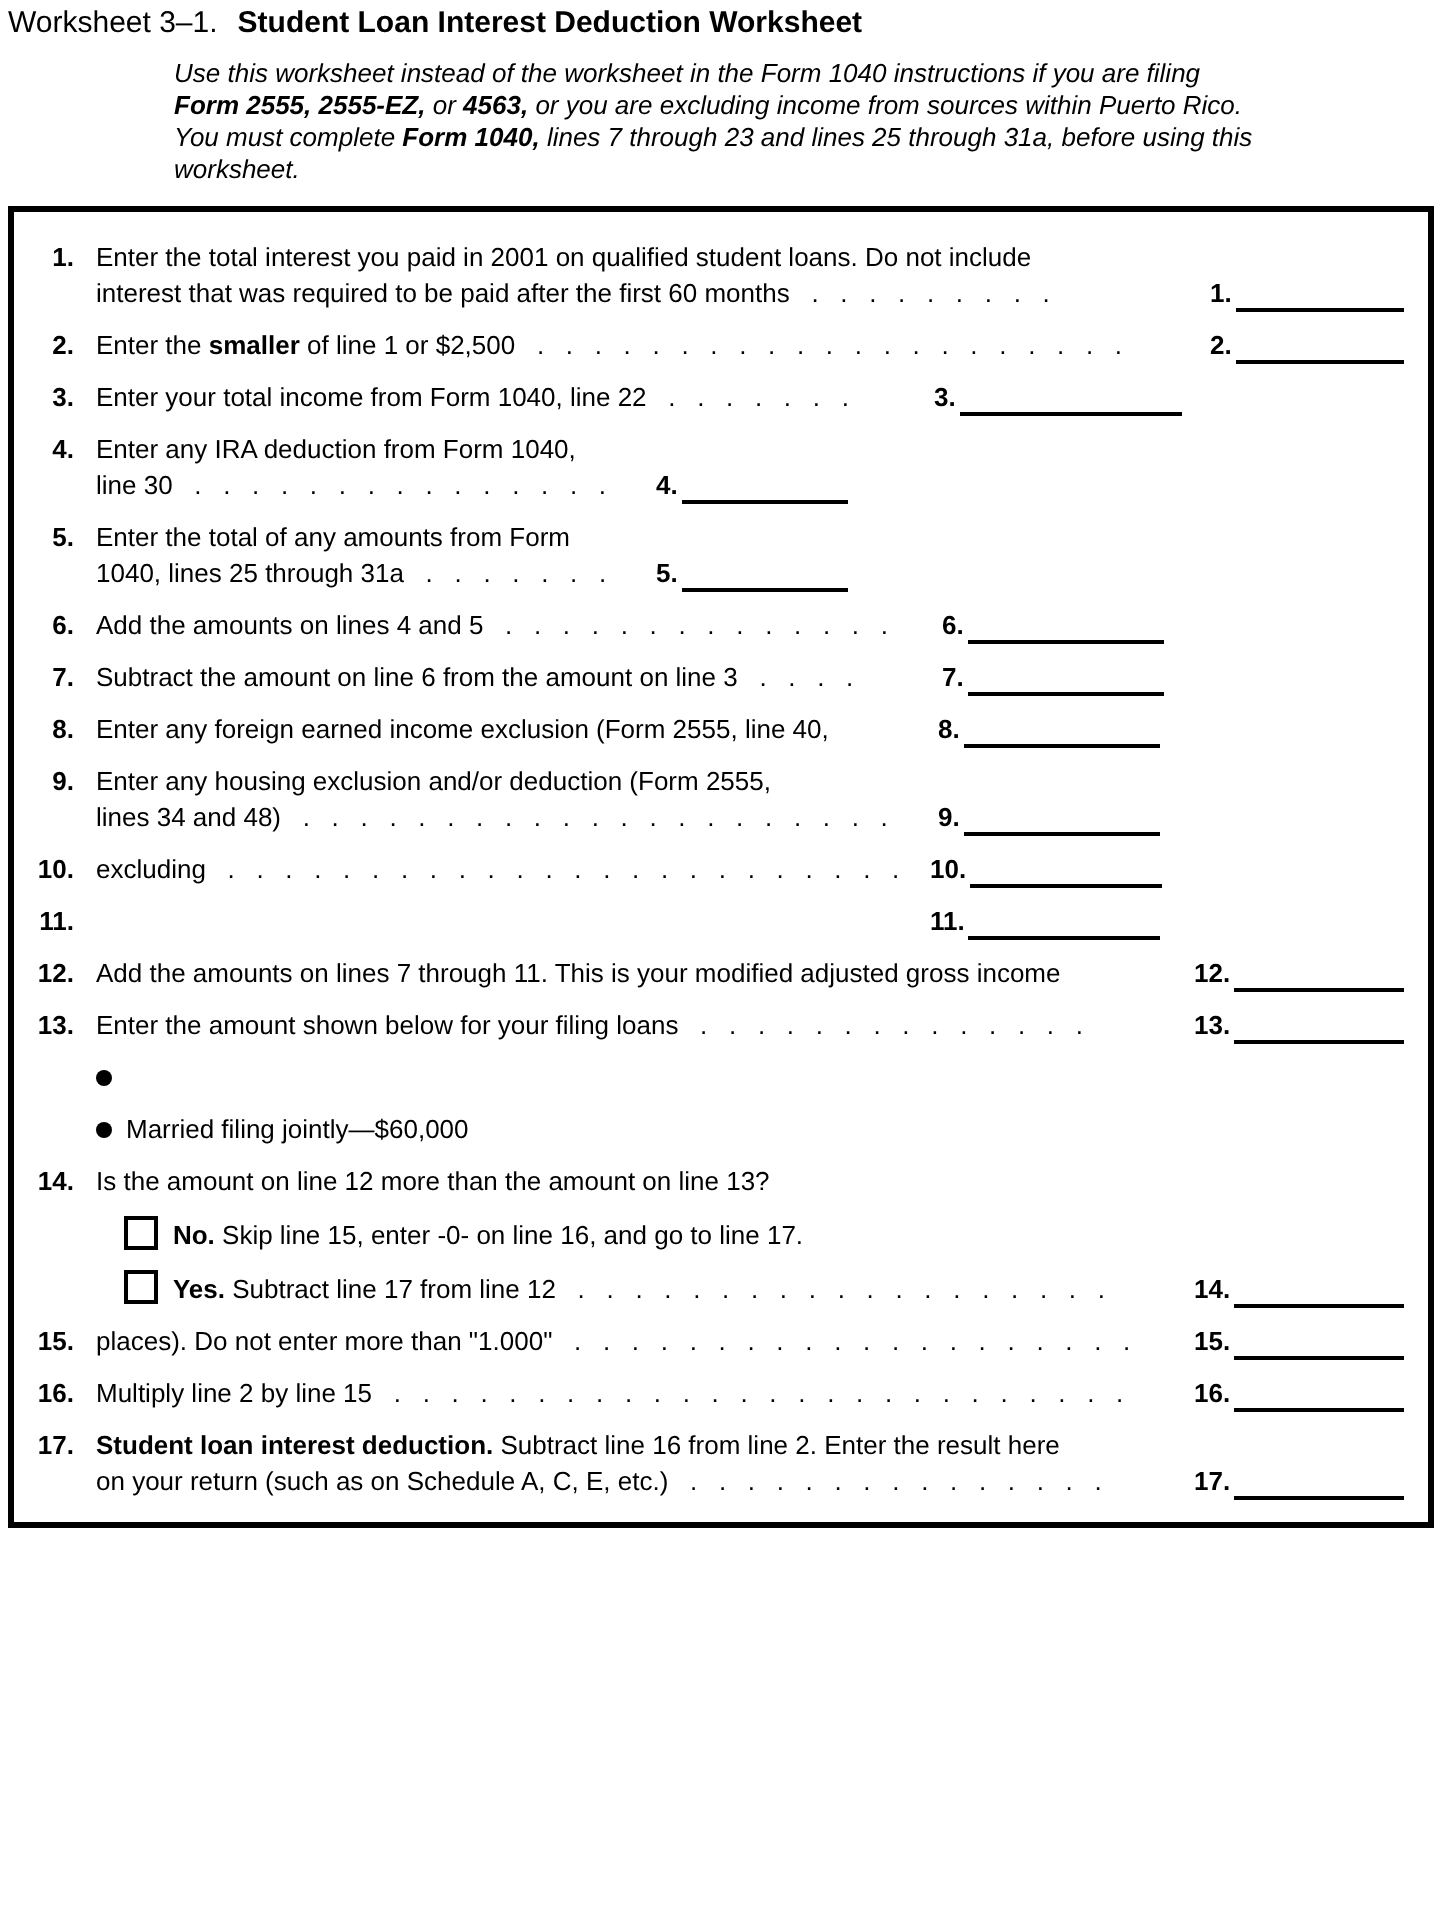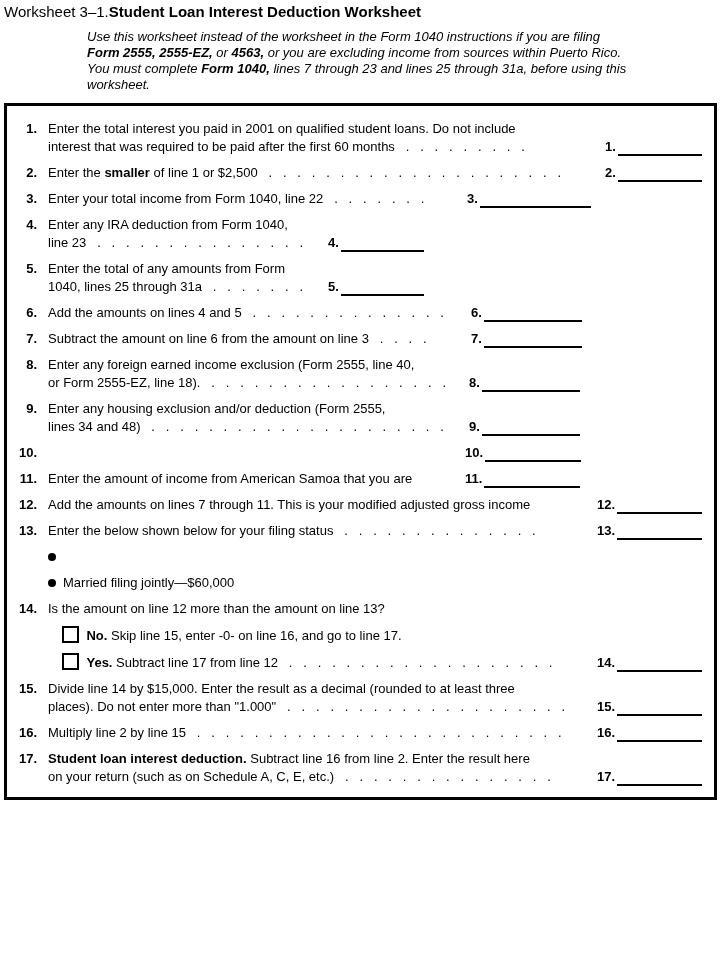--- a/index.html
+++ b/index.html
@@ -3,21 +3,21 @@
 <meta charset="utf-8">
 <style>
   html,body{margin:0;padding:0;}
   body{
     width:721px;height:963px;background:#fff;color:#000;
     font-family:"Liberation Sans",sans-serif;overflow:hidden;
   }
   .page{padding:3px 4px 0 4px;}
   .hdr{display:flex;align-items:baseline;font-size:15px;line-height:18px;}
   .ws-label{flex:none;}
-  .ws-title{font-weight:bold;}
+  .ws-title{font-weight:bold;margin-left:10px;}
   .keep{font-style:italic;margin-left:auto;margin-right:2px;}
   .intro{margin:8px 2px 0 83px;font-style:italic;font-size:13px;line-height:16px;}
   .intro .iline{white-space:pre;}
   .intro b,.tline b{font-weight:bold;}
   .box{margin-top:10px;border:3px solid #000;padding:14px 8px 11px 8px;}
   .item{display:flex;margin-top:8px;font-size:13px;line-height:18px;}
   .item.first{margin-top:0;}
   .num{flex:0 0 22px;text-align:right;font-weight:bold;}
   .content{flex:1;margin-left:11px;position:relative;min-width:0;}
   .tline{white-space:pre;}
@@ -77,21 +77,21 @@
           <span class="answer" style="left: 414px;">
             <b>3.</b>
             <span class="blank" style="width: 111px;"></span>
           </span>
         </div>
       </div>
       <div class="item">
         <div class="num">4.</div>
         <div class="content">
           <div class="tline"><span>Enter any IRA deduction from Form 1040,</span></div>
-          <div class="tline"><span>line 23</span><span class="leader">   .   .   .   .   .   .   .   .   .   .   .   .   .   .   .</span></div>
+          <div class="tline"><span>line 30</span><span class="leader">   .   .   .   .   .   .   .   .   .   .   .   .   .   .   .</span></div>
           <span class="answer" style="left: 275px;">
             <b>4.</b>
             <span class="blank" style="width: 83px;"></span>
           </span>
         </div>
       </div>
       <div class="item">
         <div class="num">5.</div>
         <div class="content">
           <div class="tline"><span>Enter the total of any amounts from Form</span></div>
@@ -119,71 +119,70 @@
           <span class="answer" style="left: 418px;">
             <b>7.</b>
             <span class="blank" style="width: 98px;"></span>
           </span>
         </div>
       </div>
       <div class="item">
         <div class="num">8.</div>
         <div class="content">
           <div class="tline"><span>Enter any foreign earned income exclusion (Form 2555, line 40,</span></div>
-          <div class="tline"><span>or Form 2555-EZ, line 18).</span><span class="leader">   .   .   .   .   .   .   .   .   .   .   .   .   .   .   .   .   .</span></div>
           <span class="answer" style="left: 416px;">
             <b>8.</b>
             <span class="blank" style="width: 98px;"></span>
           </span>
         </div>
       </div>
       <div class="item">
         <div class="num">9.</div>
         <div class="content">
           <div class="tline"><span>Enter any housing exclusion and/or deduction (Form 2555,</span></div>
           <div class="tline"><span>lines 34 and 48)</span><span class="leader">   .   .   .   .   .   .   .   .   .   .   .   .   .   .   .   .   .   .   .   .   .</span></div>
           <span class="answer" style="left: 416px;">
             <b>9.</b>
             <span class="blank" style="width: 98px;"></span>
           </span>
         </div>
       </div>
       <div class="item">
         <div class="num">10.</div>
         <div class="content">
+          <div class="tline"><span>excluding</span><span class="leader">   .   .   .   .   .   .   .   .   .   .   .   .   .   .   .   .   .   .   .   .   .   .   .   .</span></div>
           <span class="answer" style="left: 412px;">
             <b>10.</b>
             <span class="blank" style="width: 96px;"></span>
           </span>
         </div>
       </div>
       <div class="item">
         <div class="num">11.</div>
         <div class="content">
-          <div class="tline"><span>Enter the amount of income from American Samoa that you are</span></div>
           <span class="answer" style="left: 412px;">
             <b>11.</b>
             <span class="blank" style="width: 96px;"></span>
           </span>
         </div>
       </div>
       <div class="item">
         <div class="num">12.</div>
         <div class="content">
           <div class="tline"><span>Add the amounts on lines 7 through 11. This is your modified adjusted gross income</span></div>
           <span class="answer" style="left: 544px;">
             <b>12.</b>
             <span class="blank" style="width: 85px;"></span>
           </span>
         </div>
       </div>
       <div class="item">
         <div class="num">13.</div>
         <div class="content">
-          <div class="tline"><span>Enter the below shown below for your filing status</span><span class="leader">   .   .   .   .   .   .   .   .   .   .   .   .   .   .</span></div>
+          <div class="tline"><span>Enter the amount shown below for your filing loans</span><span class="leader">   .   .   .   .   .   .   .   .   .   .   .   .   .   .</span></div>
           <span class="answer" style="left: 544px;">
             <b>13.</b>
             <span class="blank" style="width: 85px;"></span>
           </span>
         </div>
       </div>
       <div class="item">
         <div class="num"></div>
         <div class="content">
           <div class="tline"><span class="bul"></span></div>
@@ -213,21 +212,20 @@
           <div class="tline"><span class="cpad">    </span><span class="cbox"></span><b>Yes.</b><span> Subtract line 17 from line 12</span><span class="leader">   .   .   .   .   .   .   .   .   .   .   .   .   .   .   .   .   .   .   .</span></div>
           <span class="answer" style="left: 544px;">
             <b>14.</b>
             <span class="blank" style="width: 85px;"></span>
           </span>
         </div>
       </div>
       <div class="item">
         <div class="num">15.</div>
         <div class="content">
-          <div class="tline"><span>Divide line 14 by $15,000. Enter the result as a decimal (rounded to at least three</span></div>
           <div class="tline"><span>places). Do not enter more than "1.000"</span><span class="leader">   .   .   .   .   .   .   .   .   .   .   .   .   .   .   .   .   .   .   .   .</span></div>
           <span class="answer" style="left: 544px;">
             <b>15.</b>
             <span class="blank" style="width: 85px;"></span>
           </span>
         </div>
       </div>
       <div class="item">
         <div class="num">16.</div>
         <div class="content">

